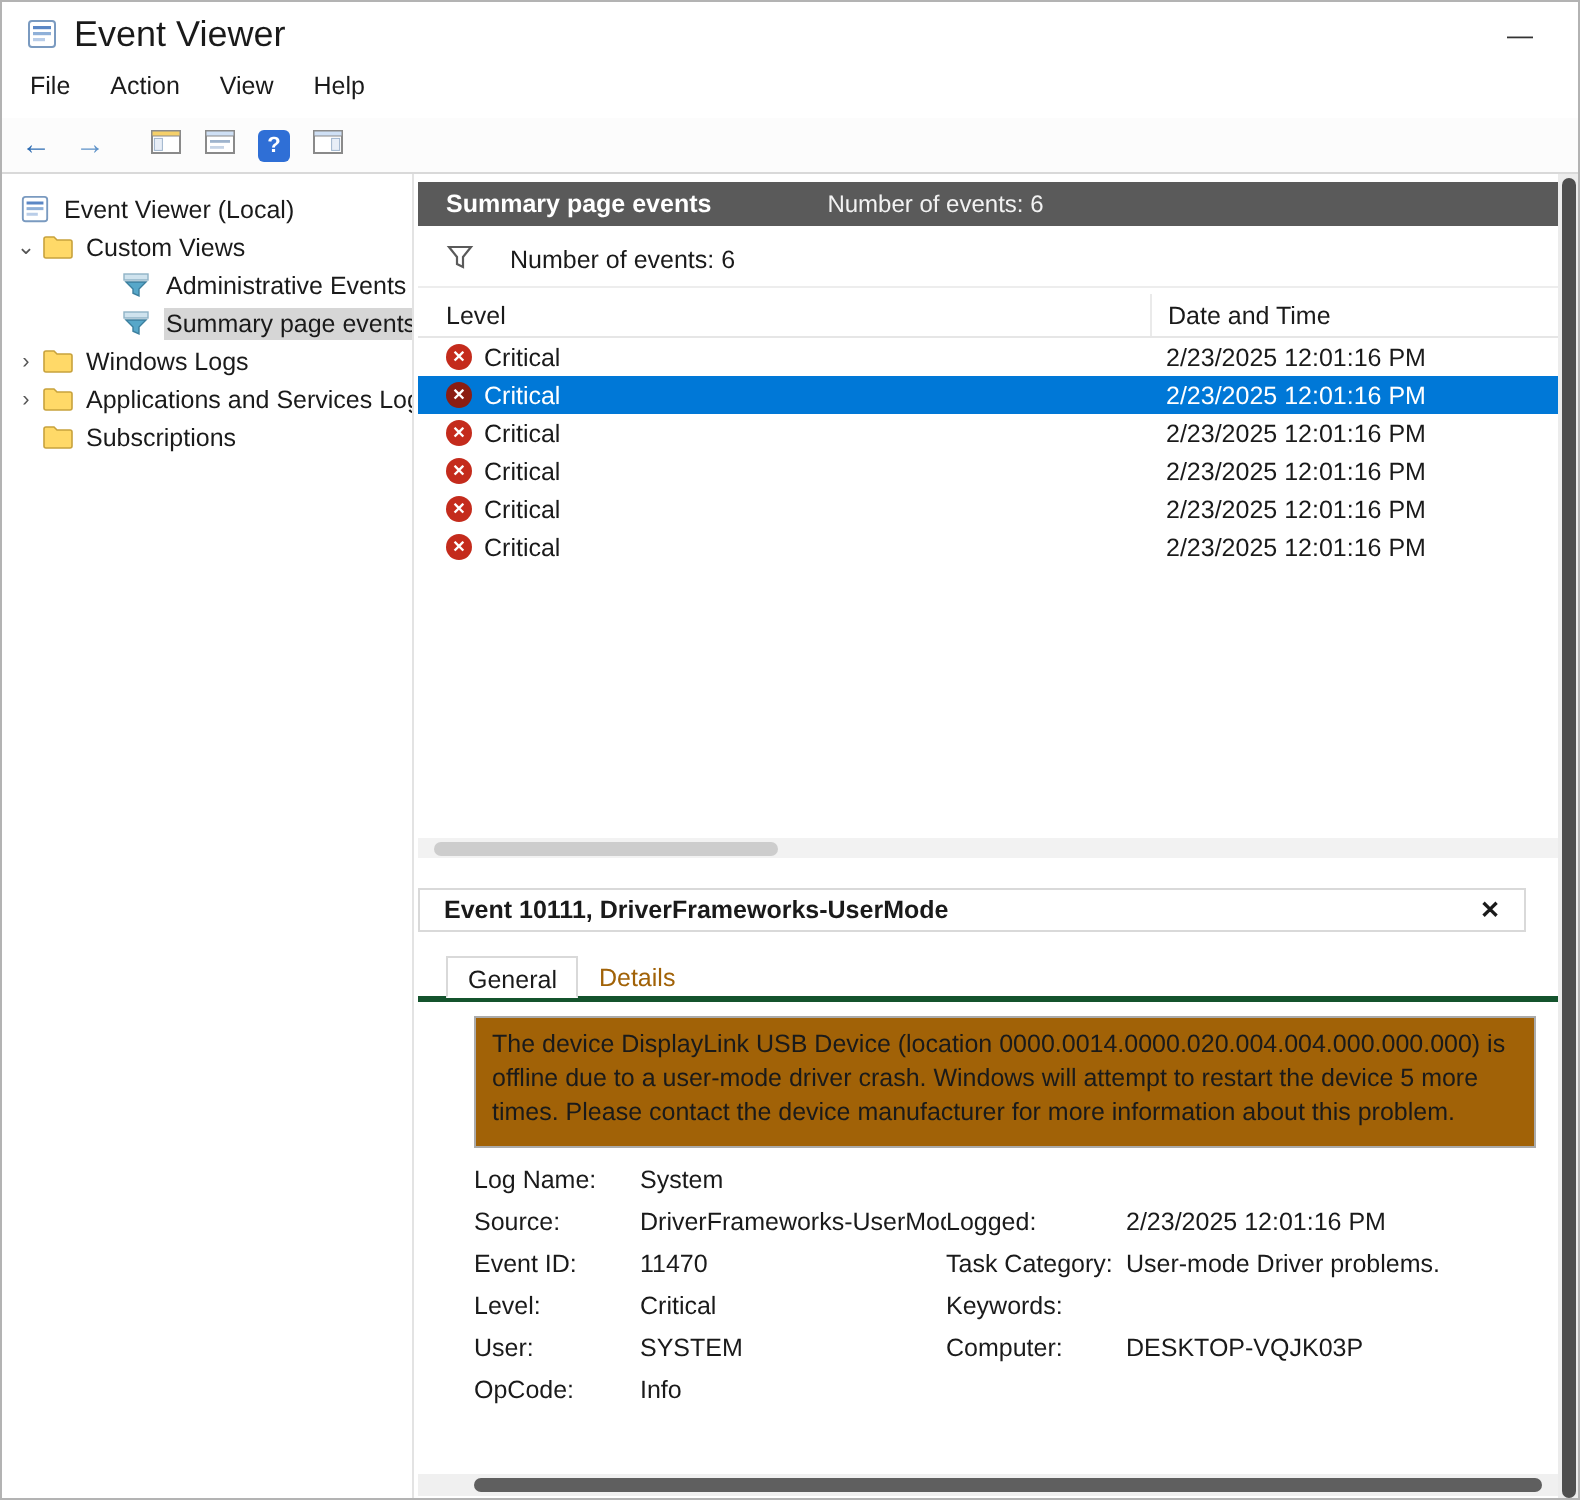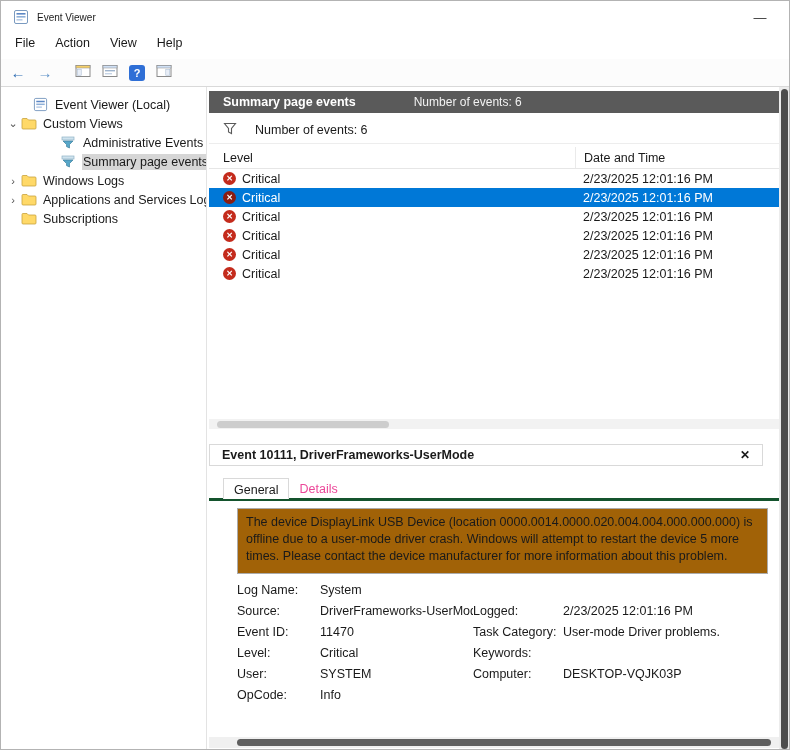--- a/index.html
+++ b/index.html
@@ -3,21 +3,21 @@
 <meta charset="utf-8">
 <style>
   *{box-sizing:border-box;margin:0;padding:0}
   html,body{width:790px;height:750px}
   body{font-family:"Liberation Sans",sans-serif;font-size:12.5px;color:#1a1a1a;background:#fff}
   .app{position:relative;width:790px;height:750px;background:#fff;border:1px solid #b3b3b3;overflow:hidden}
 
   
   .titlebar{height:32px;display:flex;align-items:center;padding:0 12px;background:#fff}
   .app-icon{width:16px;height:16px;margin-right:8px;flex:0 0 auto}
-  .win-title{font-size:10px}
+  .win-title{font-size:18px}
   .tb-spacer{flex:1}
   .min-btn{width:34px;text-align:center;font-size:13px;color:#333;cursor:default}
 
   
   .menubar{height:26px;display:flex;align-items:flex-start;padding-left:4px;background:#fff}
   .menubar .mitem{padding:3px 10px;cursor:default}
 
   
   .toolbar{height:28px;display:flex;align-items:center;gap:5px;padding-left:6px;background:#fcfcfc;border-bottom:1px solid #d9d9d9}
   .tbtn{width:22px;height:22px;display:flex;align-items:center;justify-content:center;cursor:default}
@@ -29,21 +29,21 @@
   
   .body{display:flex;height:664px}
 
   
   .tree{width:206px;border-right:1px solid #e3e3e3;padding-top:8px;background:#fff;overflow:hidden}
   .titem{height:19px;display:flex;align-items:center;white-space:nowrap;cursor:default}
   .titem .chev{width:16px;text-align:center;color:#555;font-size:11px;flex:0 0 auto}
   .ticon{width:17px;height:15px;margin-right:4px;flex:0 0 auto;display:inline-flex;align-items:center}
   .node{display:flex;align-items:center;padding:1px 3px 1px 1px}
   .node.sel{background:#d6d6d6}
-  .ind-root{padding-left:32px}
+  .ind-root{padding-left:9px}
   .ind-1{padding-left:4px}
   .ind-2{padding-left:60px}
 
   
   .main{flex:1;position:relative;background:#fff}
   .sum-header{position:absolute;top:4px;left:2px;right:0;height:22px;background:#5a5a5a;color:#fff;display:flex;align-items:center;padding-left:14px}
   .sum-header .sh-title{font-weight:bold}
   .sum-header .sh-count{margin-left:58px;font-size:12px;color:#f2f2f2}
 
   .filter-row{position:absolute;top:30px;left:2px;right:0;height:27px;display:flex;align-items:center;padding-left:14px;border-bottom:1px solid #ededed;background:#fff}
@@ -64,21 +64,21 @@
   .hscroll1{position:absolute;top:332px;left:2px;right:0;height:10px;background:#f2f2f2}
   .hthumb1{position:absolute;left:8px;top:1.5px;width:172px;height:7px;background:#cdcdcd;border-radius:4px}
 
   .detail-header{position:absolute;top:357px;left:2px;right:16px;height:22px;border:1px solid #d9d9d9;display:flex;align-items:center;background:#fff}
   .detail-header .dh-title{font-weight:bold;padding-left:12px}
   .detail-header .dh-close{margin-left:auto;padding-right:12px;font-size:12px;font-weight:bold;cursor:default}
 
   .tabs{position:absolute;top:391px;left:2px;right:0;height:23px;border-bottom:3px solid #14532d;display:flex;padding-left:14px}
   .tab{padding:4px 10px 3px 10px;cursor:default}
   .tab.active{border:1px solid #d9d9d9;border-bottom:1px solid #fff;background:#fff;margin-bottom:-1px}
-  .tab.inactive{color:#ec4899}
+  .tab.inactive{color:#a16207}
 
   .desc-box{position:absolute;top:421px;left:30px;width:531px;height:66px;border:1px solid #ababab;background:#a16207;padding:5px 8px;line-height:17px;overflow:hidden}
 
   .fields{position:absolute;top:496px;left:30px;right:8px;display:grid;grid-template-columns:83px 153px 90px 1fr;row-gap:7px}
   .fields .fl{white-space:nowrap}
   .fields .fv{white-space:nowrap;overflow:hidden}
 
   .hscroll2{position:absolute;top:650px;left:2px;right:0;height:11px;background:#f0f0f0}
   .hthumb2{position:absolute;left:28px;right:8px;top:2px;height:7px;background:#5f5f5f;border-radius:4px}
 

